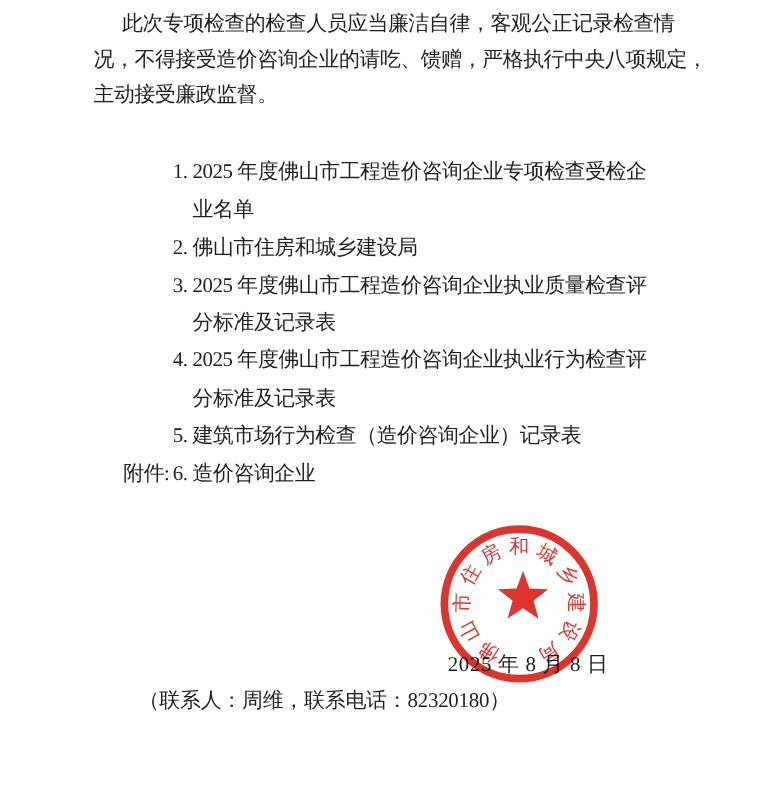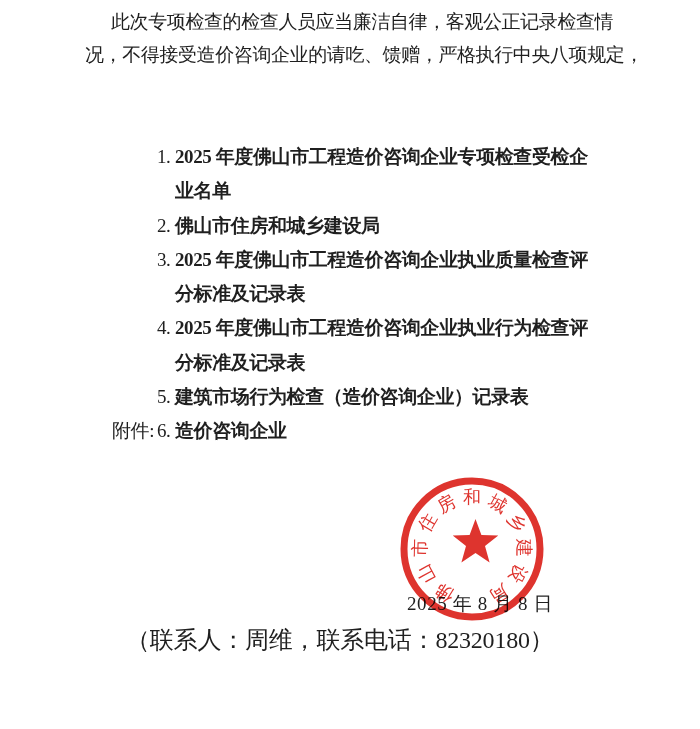--- a/index.html
+++ b/index.html
@@ -13,50 +13,51 @@
   }
   .para .indent{padding-left:26px;}
   .attachments{
     position:absolute;left:112px;top:140px;display:flex;align-items:flex-end;
     font-size:19px;line-height:34.3px;letter-spacing:-0.4px;
   }
   .att-label{width:45px;flex:none;white-space:nowrap;}
   .att-items{display:block;}
   .att-item{display:flex;}
   .att-num{width:18px;flex:none;}
-  .att-lines{white-space:nowrap;font-weight:bold;}
+  .att-lines{white-space:nowrap;}
   .issuer{
     position:absolute;left:373px;top:556px;
     font-size:19px;letter-spacing:-0.4px;white-space:nowrap;
   }
   .doc-date{
     position:absolute;left:407px;top:591px;
     font-size:19px;letter-spacing:0.6px;white-space:nowrap;
   }
   .contact{
     position:absolute;left:126px;top:624px;
-    font-size:24px;letter-spacing:-0.2px;white-space:nowrap;
+    font-size:19px;letter-spacing:-0.2px;white-space:nowrap;
   }
   .seal{
     position:absolute;left:400px;top:477px;width:144px;height:144px;
     mix-blend-mode:multiply;opacity:0.93;
   }
   .seal text{
     font-family:"Liberation Serif","DejaVu Serif",serif;
     font-size:18px;
   }
 </style>
 </head>
 <body>
 
 <div class="page">
 
   <div class="para">
     <div class="indent">此次专项检查的检查人员应当廉洁自律，客观公正记录检查情</div>
     <div>况，不得接受造价咨询企业的请吃、馈赠，严格执行中央八项规定，</div>
+    <div>主动接受廉政监督。</div>
   </div>
 
   <div class="attachments">
     <div class="att-label">附件:</div>
     <div class="att-items">
 
       <div class="att-item">
         <span class="att-num">1.</span>
         <div class="att-lines">
           <div>2025 年度佛山市工程造价咨询企业专项检查受检企</div>

